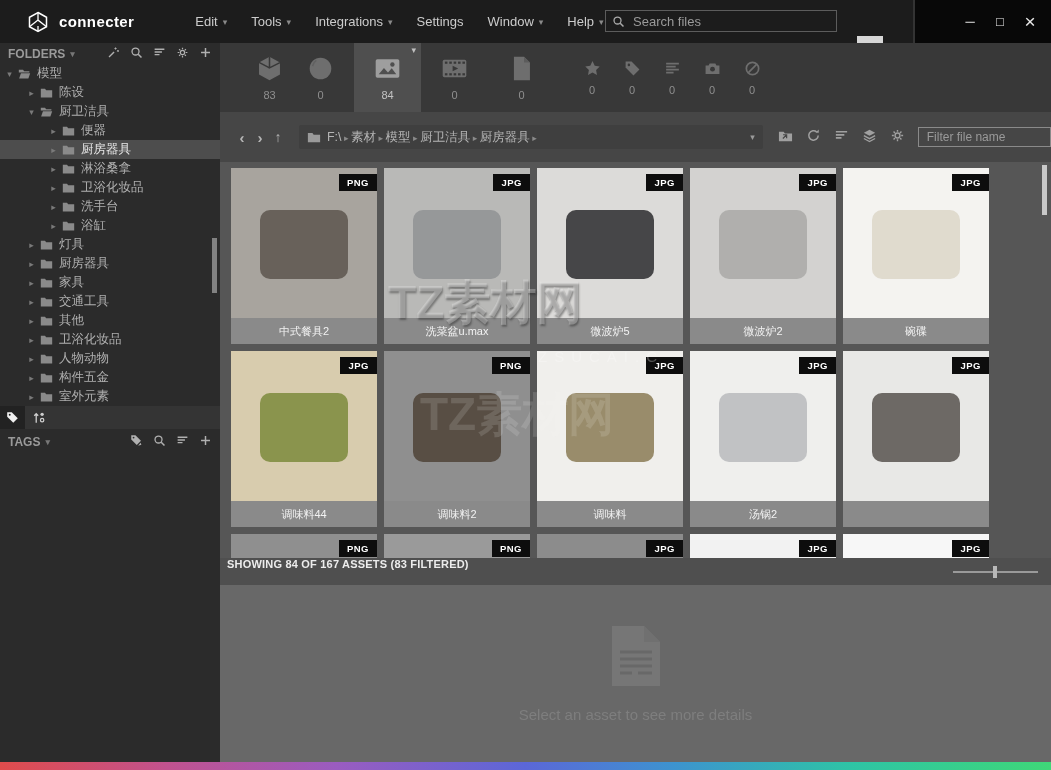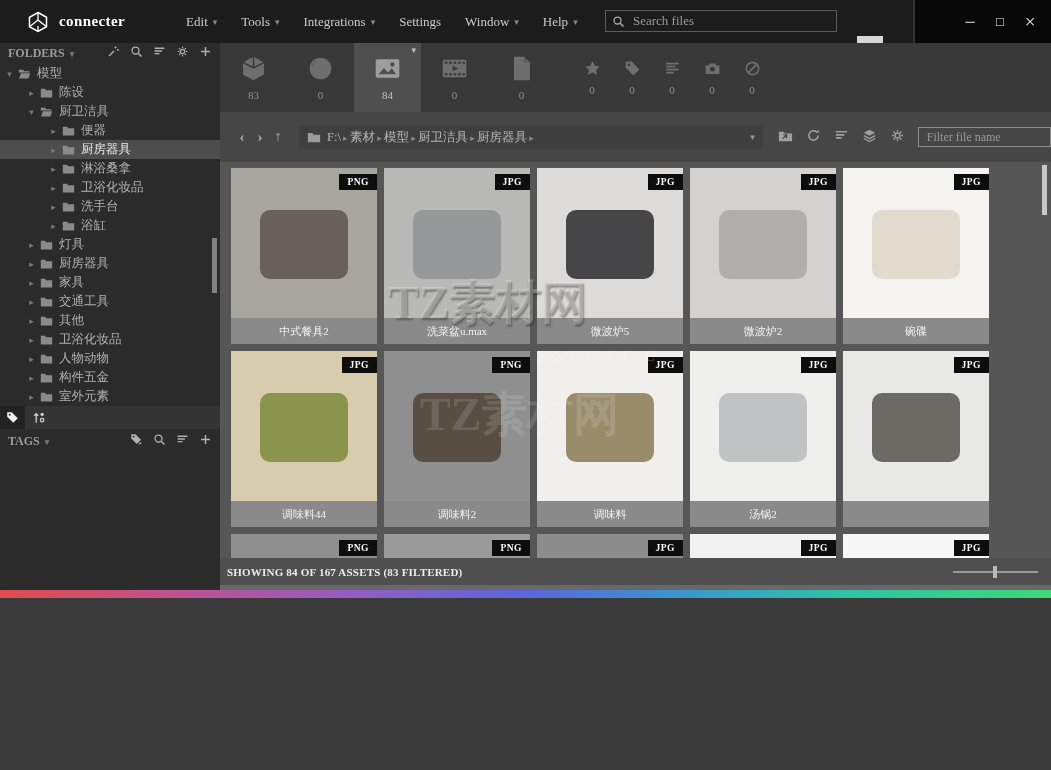--- a/index.html
+++ b/index.html
@@ -1,17 +1,17 @@
 <!DOCTYPE html>
 <html><head>
 <meta charset="utf-8">
 <style>
   html,body{margin:0;padding:0;background:#3a3a3a;}
-  #app{position:relative;width:1051px;height:598px;background:#565656;overflow:hidden;
-       font-family:Liberation Serif, serif;-webkit-font-smoothing:antialiased;}
+  #app{position:relative;width:1051px;height:770px;background:#565656;overflow:hidden;
+       font-family:Liberation Sans, sans-serif;-webkit-font-smoothing:antialiased;}
   .icn{display:inline-flex;align-items:center;justify-content:center;line-height:0;}
   .icn svg{display:block;}
 
   
   .titlebar{position:absolute;left:0;top:0;width:913px;height:43px;background:#1c1c1c;
             display:flex;align-items:center;color:#ddd;}
   .titlebar-right{position:absolute;left:913px;top:0;right:0;height:43px;background:#080808;
             border-left:2px solid #333;display:flex;align-items:center;justify-content:flex-end;
             gap:4px;padding-right:8px;box-sizing:border-box;}
   .win-btn{width:26px;height:26px;display:flex;align-items:center;justify-content:center;
@@ -100,21 +100,21 @@
   .grid-scroll{position:absolute;right:4px;top:3px;width:5px;height:50px;background:#c8c8c8;}
   .wm1{position:absolute;left:168px;top:110px;font-size:46px;font-weight:bold;
        color:rgba(245,245,245,.30);text-shadow:1px 2px 2px rgba(40,40,40,.45);white-space:nowrap;}
   .wm2{position:absolute;left:318px;top:186px;font-size:15px;letter-spacing:7px;
        color:rgba(255,255,255,.28);}
   .wm3{position:absolute;left:200px;top:222px;font-size:46px;font-weight:bold;
        color:rgba(245,245,245,.14);white-space:nowrap;}
 
   
   .statusbar{position:absolute;left:220px;top:558px;width:831px;height:27px;background:#4f4f4f;
-             display:flex;align-items:center;padding-left:7px;box-sizing:border-box;}
+             display:flex;align-items:flex-start;padding-left:7px;box-sizing:border-box;}
   .status-text{color:#ececec;font-size:11px;font-weight:bold;letter-spacing:.2px;}
   .slider{position:absolute;right:13px;top:13px;width:85px;height:2px;background:#9a9a9a;}
   .slider .handle{position:absolute;left:40px;top:-5px;width:4px;height:12px;background:#b8b8b8;}
 
   
   .details{position:absolute;left:220px;top:585px;width:831px;height:177px;background:#686868;
            display:flex;flex-direction:column;align-items:center;justify-content:center;gap:18px;}
   .details .empty-text{color:#7e7e7e;font-size:15px;}
 
   
@@ -424,21 +424,21 @@
           <span><span class="icn">
               <svg viewBox="0 0 16 16">
                 <path d="M8 2.5v11M2.5 8h11" stroke="currentColor" stroke-width="1.8"></path>
               </svg>
             </span></span>
         </span>
     </div>
   </div>
 
   <div class="tabstrip" id="tabstrip">
-      <div class="tab type" style="left: 0px;">
+      <div class="tab type" style="left: 16px;">
         <span class="icn">
           <svg viewBox="0 0 16 16">
             <path d="M8 1l6.2 3.5v7L8 15 1.8 11.5v-7z" fill="currentColor"></path>
             <path d="M8 1v6.6l6.2-3.1M8 7.6L1.8 4.4" stroke="#383838" stroke-width=".9" fill="none"></path>
           </svg>
         </span>
         <span class="count">83</span>
       </div>
       <div class="tab type" style="left: 67px;">
         <span class="icn">

